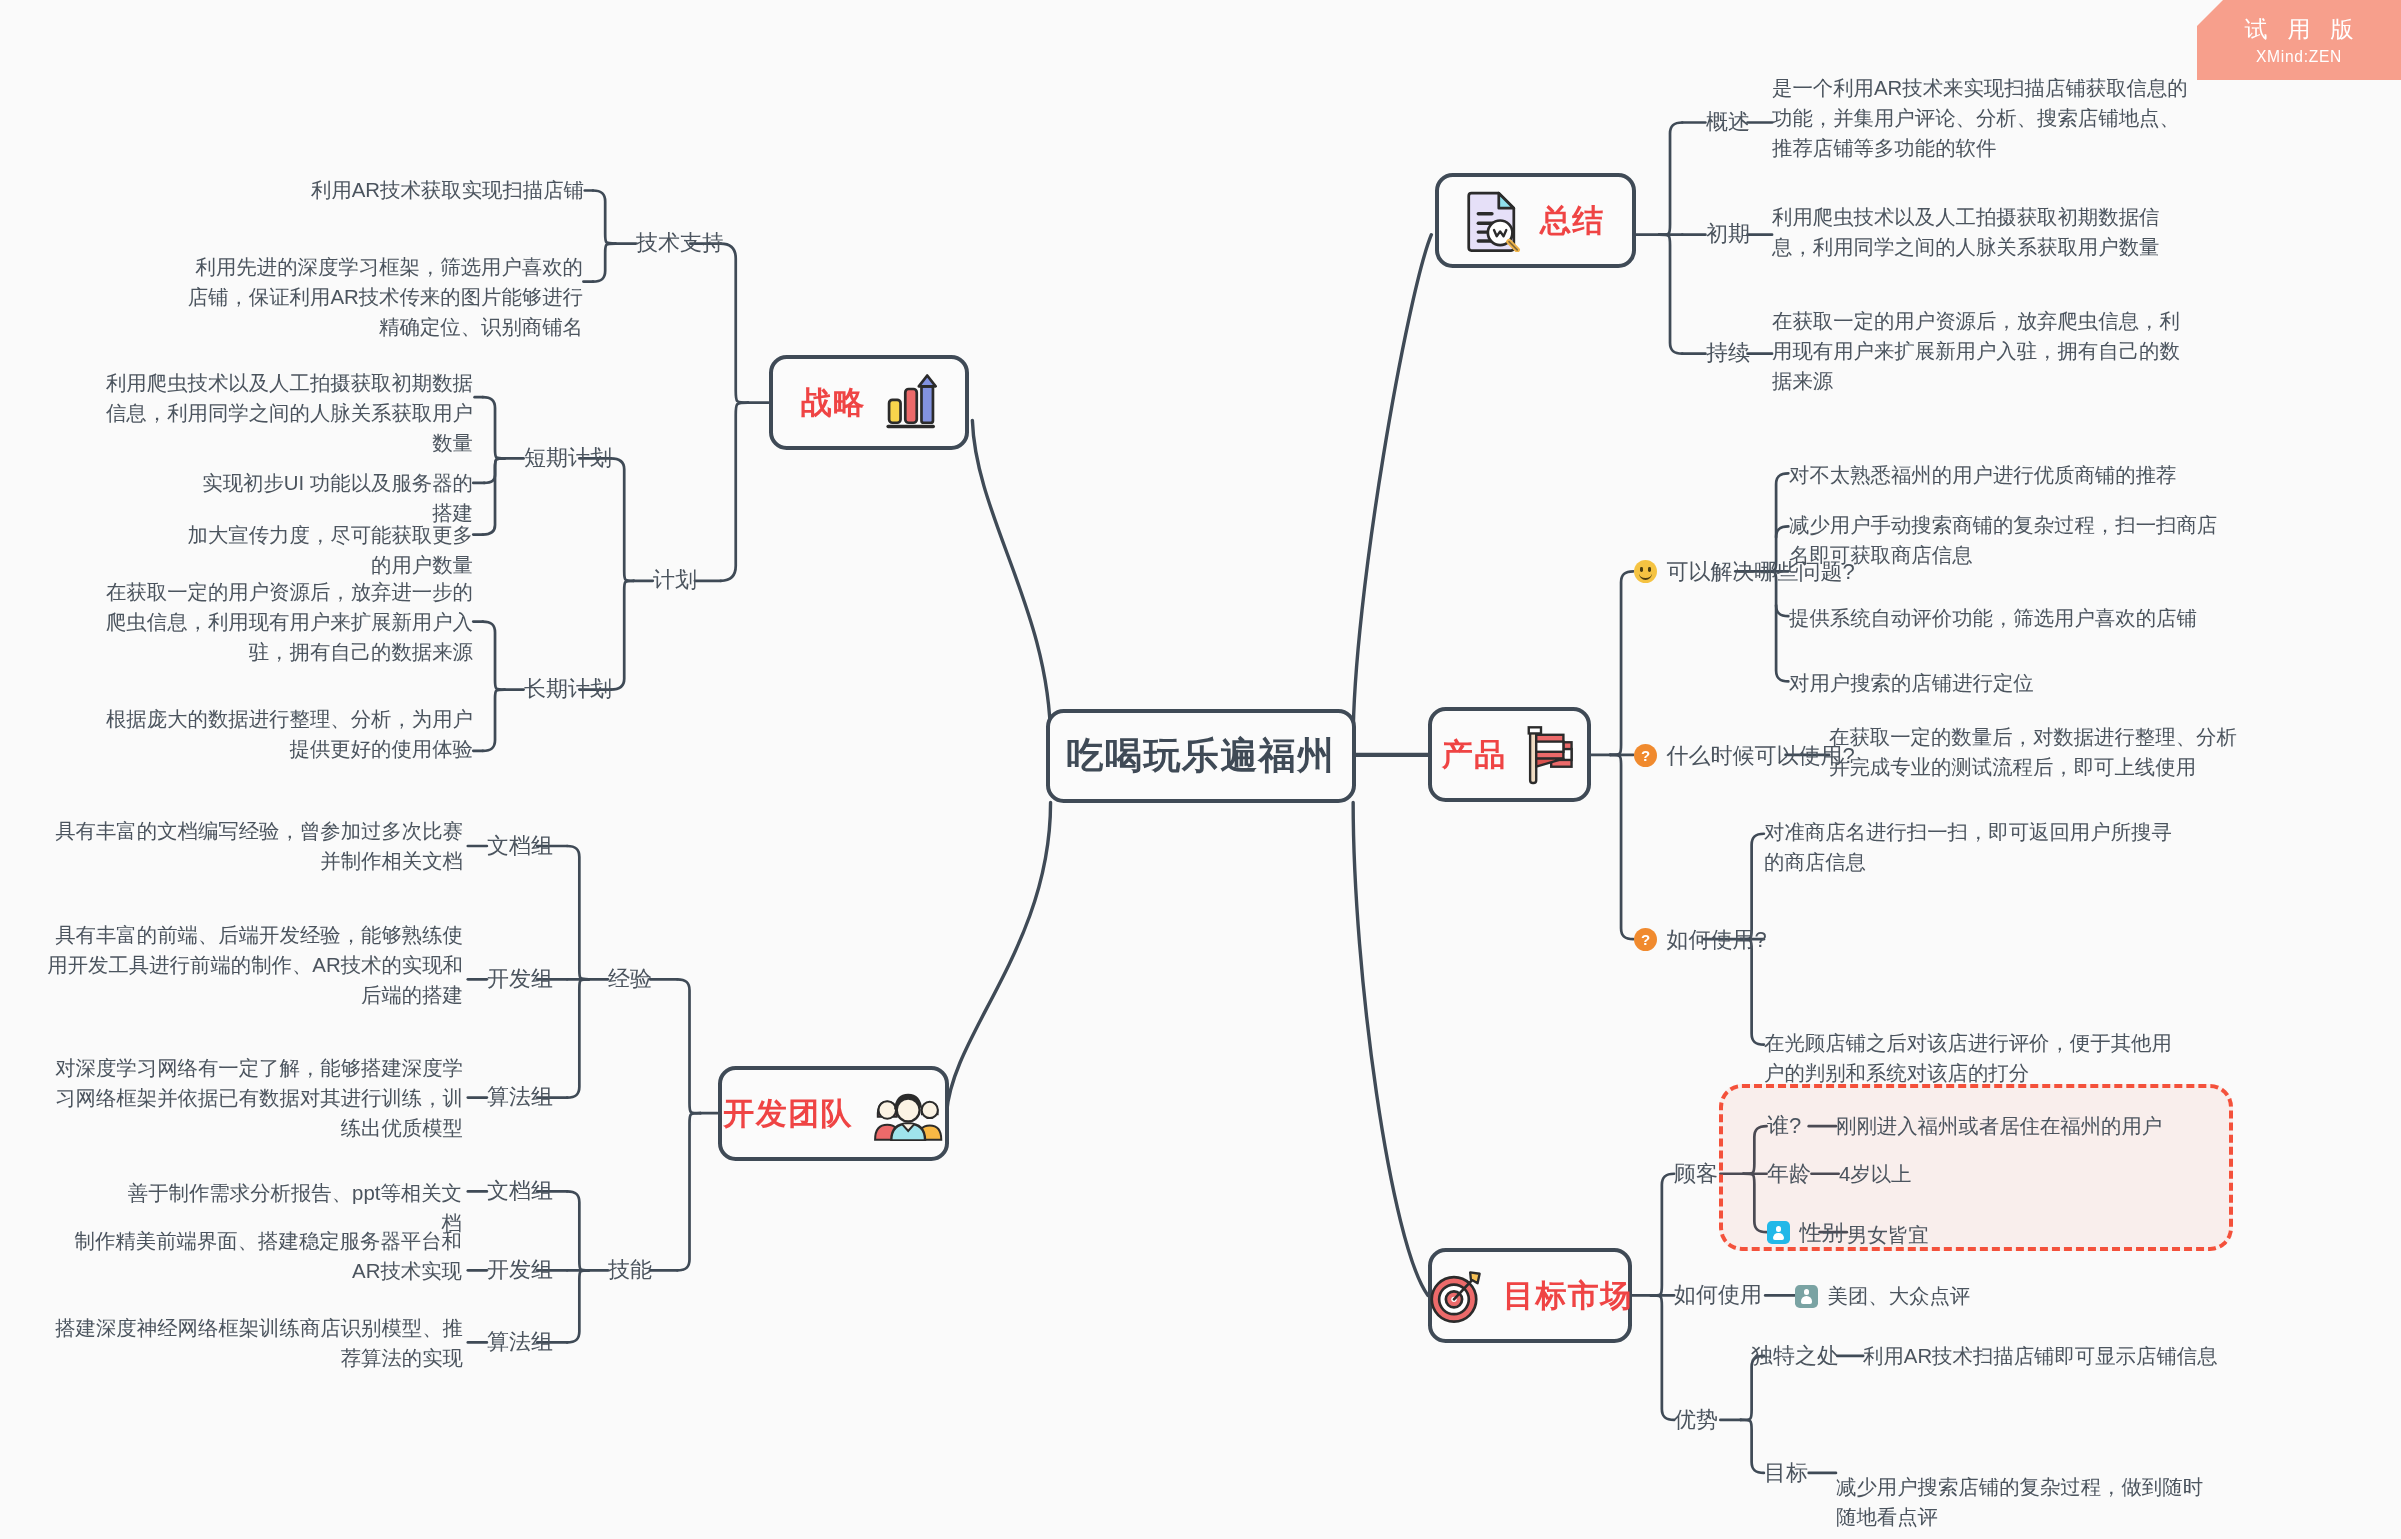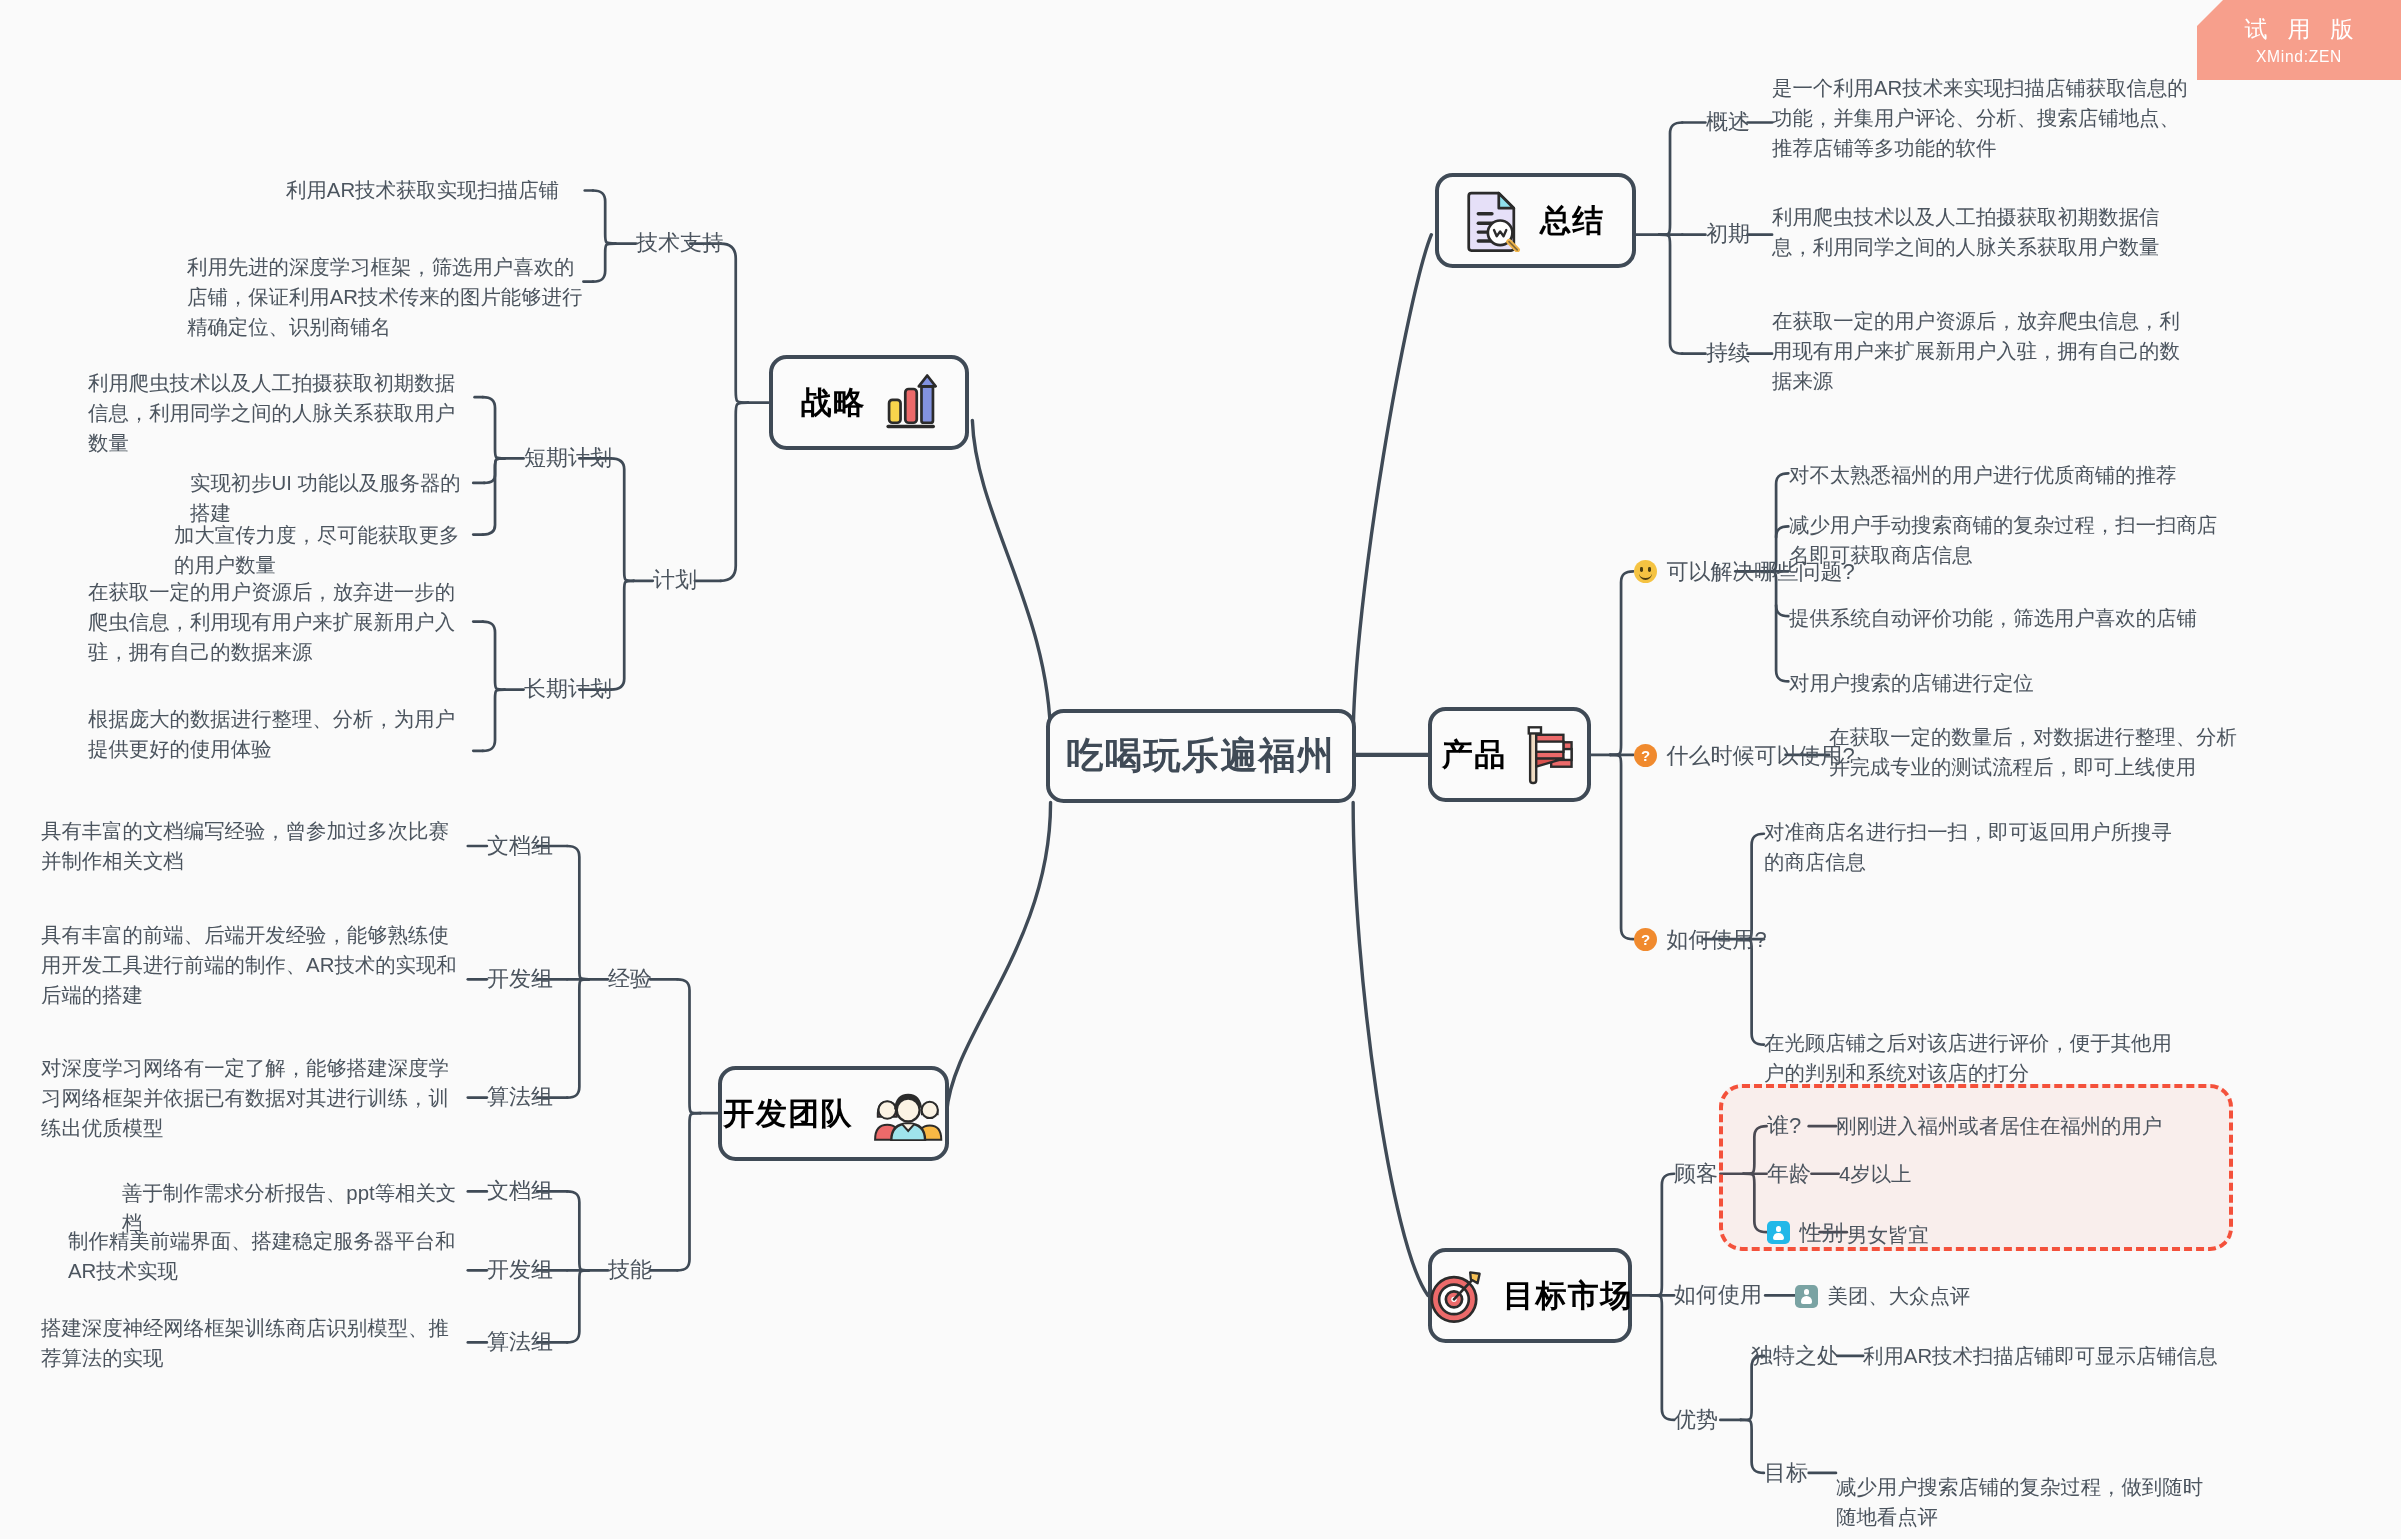--- a/index.html
+++ b/index.html
@@ -18,21 +18,21 @@
 
   
   .main-node{
     position:absolute;
     display:flex;align-items:center;justify-content:center;gap:17.7px;
     border:4.8px solid #3f4a56;
     border-radius:17.7px;
     background:#fbfbfb;
     box-sizing:border-box;
   }
-  .main-node .mtitle{font-size:31px;font-weight:bold;letter-spacing:1.4px;color:#000000;white-space:nowrap;}
+  .main-node .mtitle{font-size:31px;font-weight:bold;letter-spacing:1.4px;color:#ef4444;white-space:nowrap;}
 
   .center-node{
     position:absolute;
     display:flex;align-items:center;justify-content:center;
     border:4.8px solid #3f4a56;
     border-radius:17.7px;
     background:#fbfbfb;
     box-sizing:border-box;
   }
   .center-node .ctitle{font-size:37px;font-weight:bold;letter-spacing:1.4px;color:#3f4a56;white-space:nowrap;}
@@ -43,21 +43,21 @@
     line-height:1.45;
     color:#4b545e;
     white-space:nowrap;
   }
   .leaf{
     position:absolute;
     font-size:20.4px;
     line-height:1.48;
     color:#4b545e;
   }
-  .leaf.ralign{text-align:left;}
+  .leaf.ralign{text-align:right;}
 
   .rowicon{display:inline-flex;align-items:center;gap:9.5px;white-space:nowrap;}
 
   
   .ico{display:inline-block;vertical-align:middle;}
   .ico-smile{width:23px;height:23px;border-radius:50%;background:#f5c342;position:relative;}
   .ico-smile:before,.ico-smile:after{content:"";position:absolute;top:6.8px;width:2.7px;height:4.8px;background:#4a3c10;border-radius:1.4px;}
   .ico-smile:before{left:6.1px;} .ico-smile:after{right:6.1px;}
   .ico-smile i{position:absolute;left:5.4px;top:11px;width:12.2px;height:6.1px;border-bottom:2.7px solid #4a3c10;border-radius:0 0 8.2px 8.2px;}
   .ico-q{width:23px;height:23px;border-radius:50%;background:#f08a2e;color:#fff;font-size:15px;font-weight:bold;

